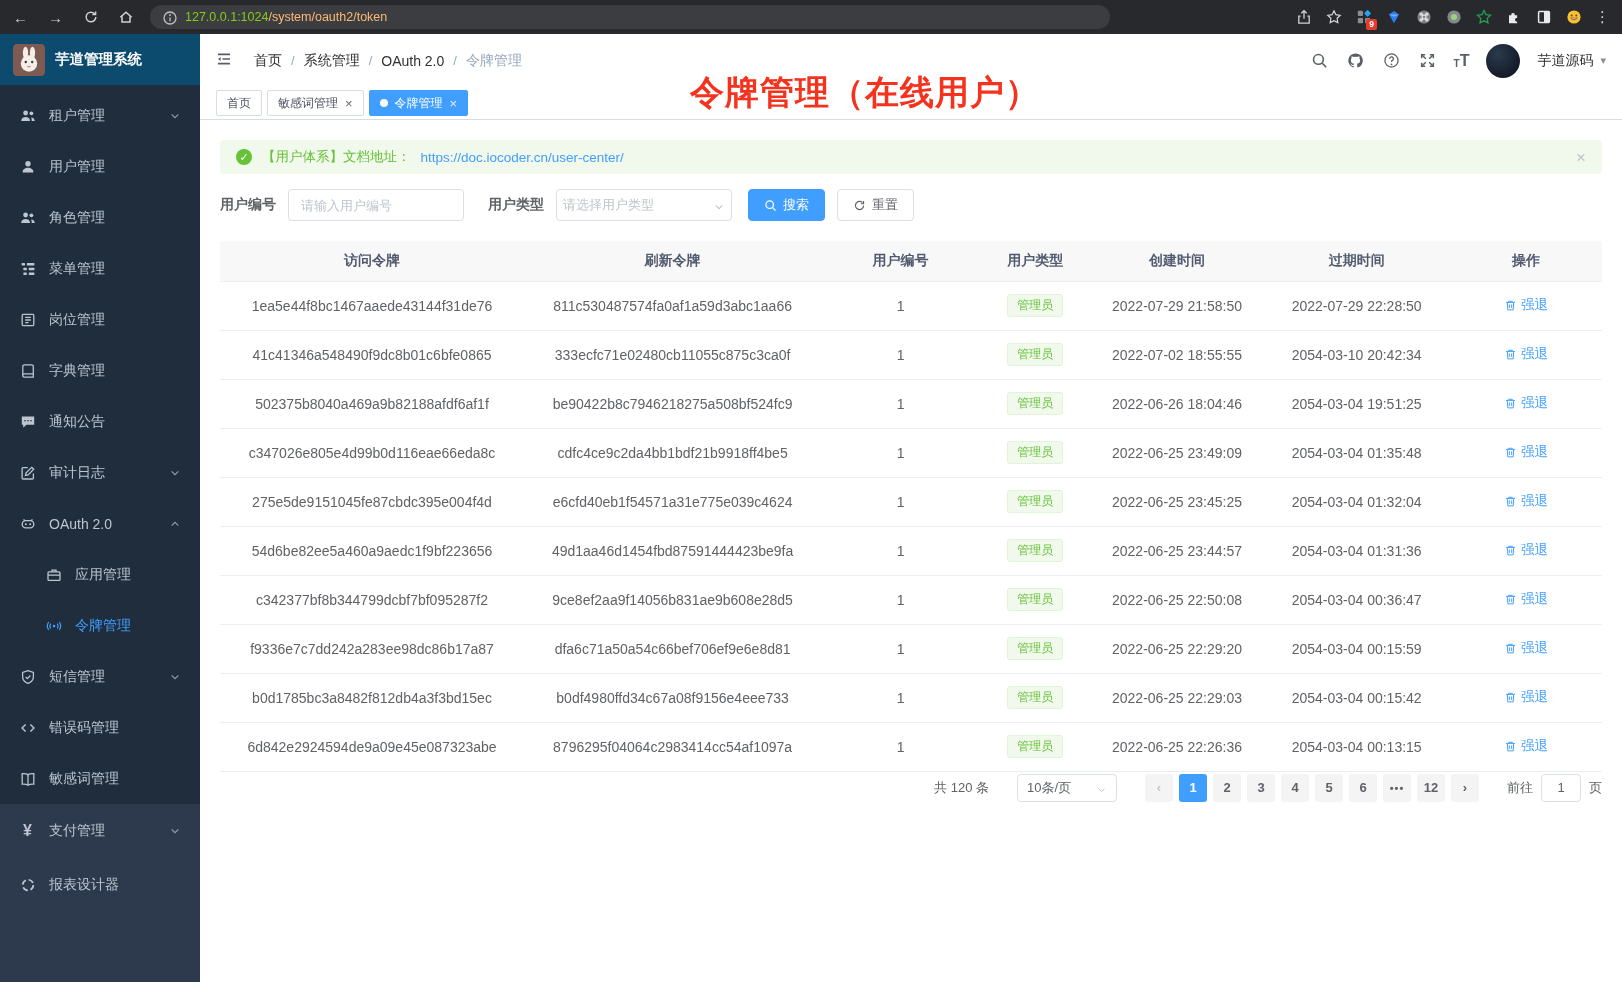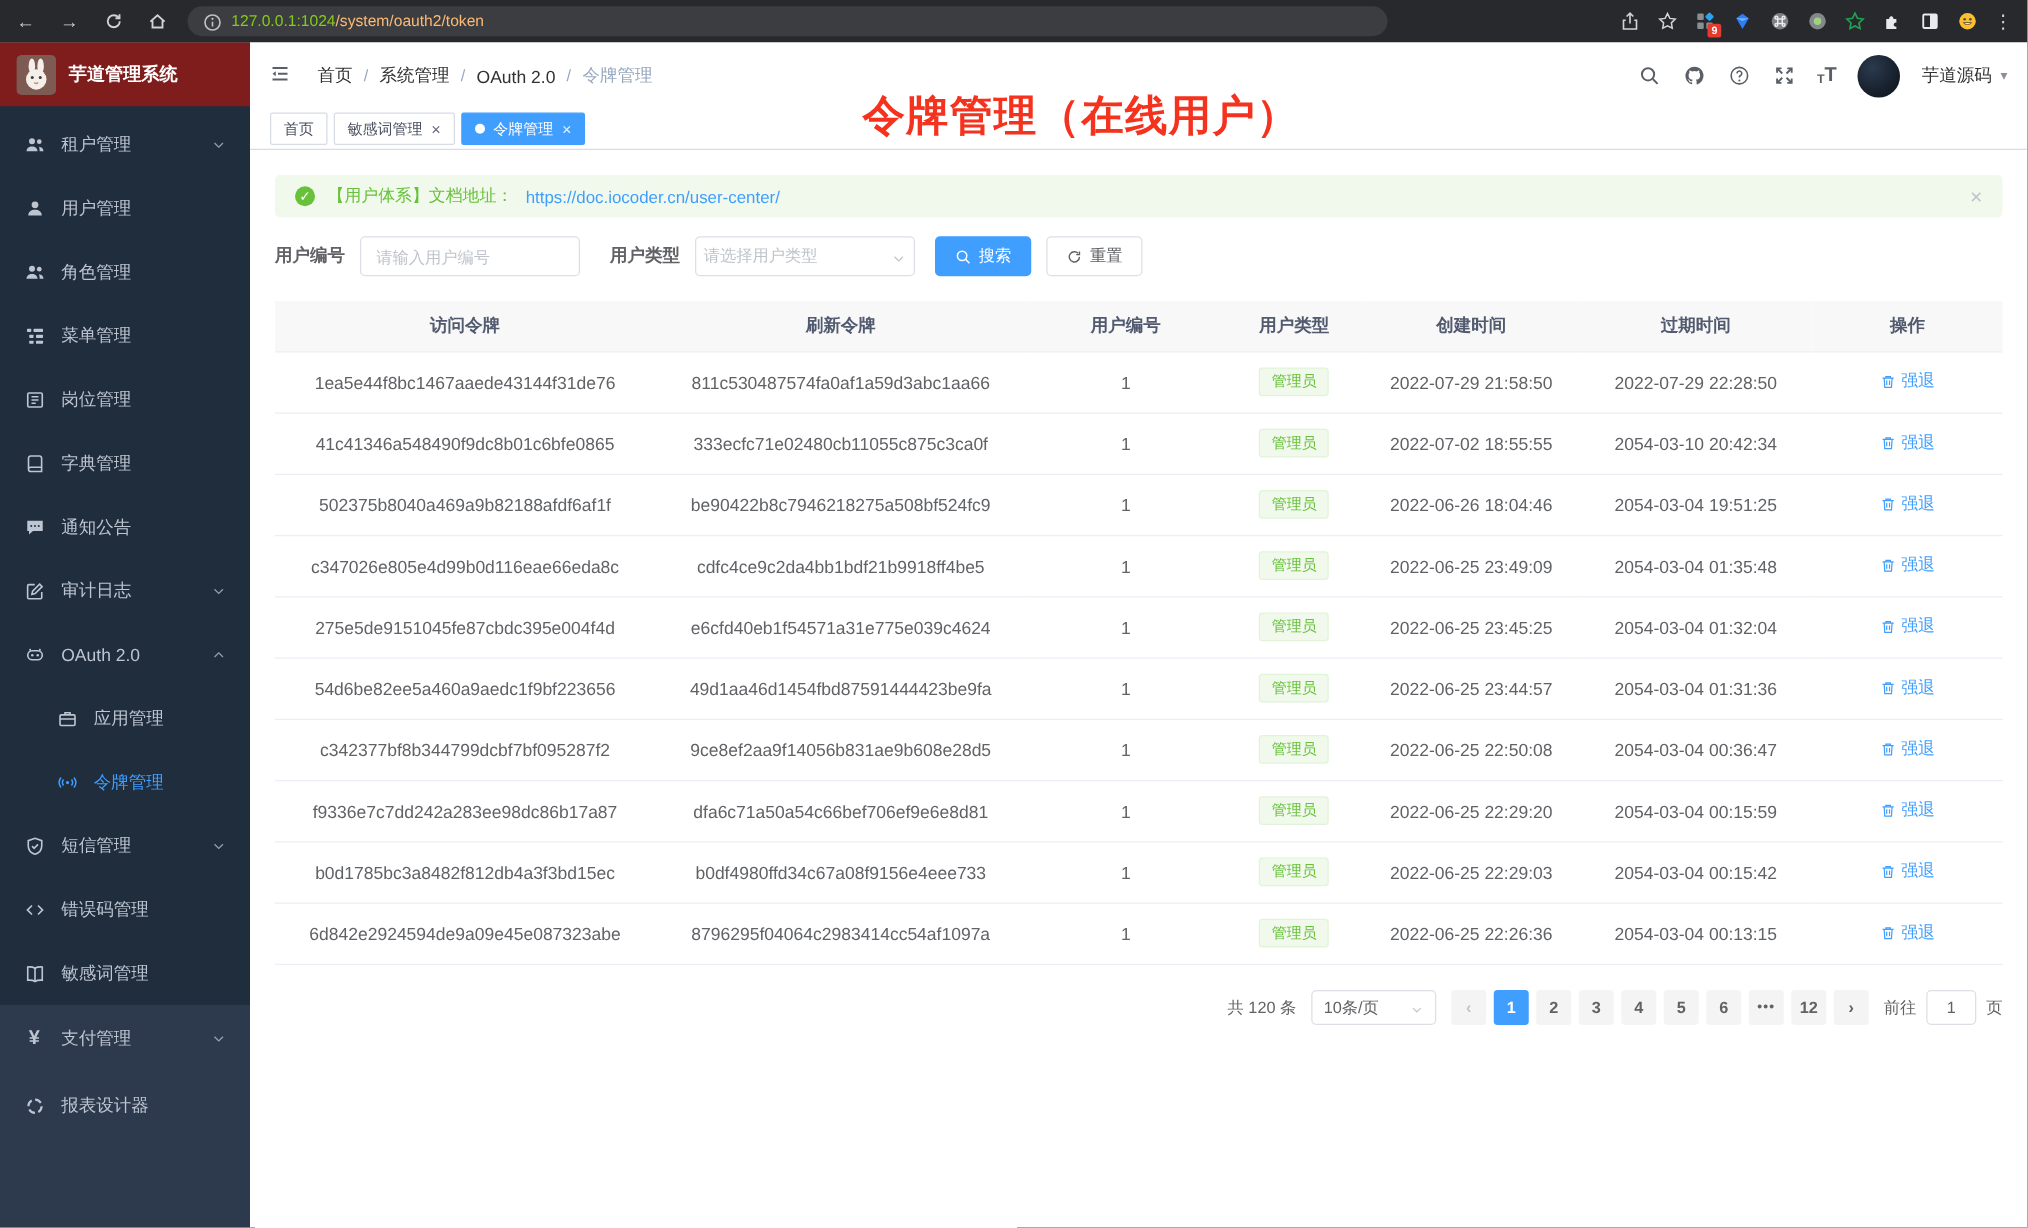--- a/index.html
+++ b/index.html
@@ -15,21 +15,21 @@
 .url-pill .host{color:#84cc16;font-weight:normal}
 .url-pill .path{color:#fdba74}
 .b-right{margin-left:auto;display:flex;align-items:center;gap:13px}
 .b-right .bi{width:17px;height:17px;display:inline-flex;align-items:center;justify-content:center;position:relative;cursor:pointer;color:#d2d4d7}
 .ext-badge{position:absolute;right:-5px;bottom:-4px;background:#e33b2e;color:#fff;font-size:8.5px;min-width:11px;height:11px;border-radius:2px;display:flex;align-items:center;justify-content:center;font-weight:bold}
 .dots-v{font-size:15px;color:#d2d4d7;letter-spacing:0}
 
 
 .app{display:flex;height:948px}
 .sidebar{width:200px;background:#1f2d3d;display:flex;flex-direction:column;flex:none}
-.logo{height:51px;background:#7f1d1d;display:flex;align-items:center;padding:0 13px;gap:10px;flex:none}
+.logo{height:51px;background:#0c4a6e;display:flex;align-items:center;padding:0 13px;gap:10px;flex:none}
 .logo-img{width:32px;height:32px;border-radius:4px;overflow:hidden;flex:none}
 .logo-title{color:#fff;font-size:14.5px;font-weight:bold;white-space:nowrap}
 .menu{padding-top:5px}
 .menu-item{height:51px;display:flex;align-items:center;padding:0 19px;font-size:14px;color:#bcc5d0;cursor:pointer;white-space:nowrap}
 .menu-item .mi-icon{width:17px;height:17px;margin-right:13px;display:inline-flex;align-items:center;justify-content:center;flex:none}
 .menu-item .mi-icon svg{width:16px;height:16px}
 .menu-item .glyph{font-size:16px;font-weight:bold;line-height:1}
 .menu-item .chev{margin-left:auto;width:12px;height:12px;display:inline-flex;opacity:.75}
 .menu-item .chev svg{width:12px;height:12px}
 .menu-item.sub{padding-left:45px}
@@ -87,21 +87,21 @@
 
 
 .tbl{width:100%;border-collapse:collapse;margin-top:20px;table-layout:fixed;font-size:14px}
 .tbl thead th{height:40px;background:#f8f8f9;color:#515a6e;font-weight:bold;text-align:center;border-bottom:1px solid #ebeef5;padding:0 4px;overflow:hidden;white-space:nowrap}
 .tbl tbody td{height:49px;text-align:center;color:#606266;border-bottom:1px solid #ebeef5;padding:0 4px;overflow:hidden;white-space:nowrap}
 .badge{display:inline-block;padding:2px 9px;font-size:12px;line-height:17px;color:#67c23a;background:#f0f9eb;border:1px solid #e1f3d8;border-radius:3px}
 .act-link{color:#409eff;cursor:pointer;display:inline-flex;align-items:center;gap:4px;font-size:13.5px}
 .act-link svg{width:13px;height:13px}
 
 
-.pagination{display:flex;align-items:center;justify-content:flex-end;margin-top:20px;font-size:13px;color:#606266;gap:12px}
+.pagination{display:flex;align-items:center;justify-content:flex-end;margin-top:2px;font-size:13px;color:#606266;gap:28px}
 .pg-total{font-weight:normal}
 .pg-size{width:100px;height:28px;border:1px solid #dcdfe6;border-radius:4px;display:flex;align-items:center;justify-content:space-between;padding:0 9px;color:#606266;cursor:pointer;background:#fff}
 .pg-size .chev{width:11px;height:11px;display:inline-flex;color:#c0c4cc}
 .pager{display:flex;align-items:center;gap:6px}
 .pg{min-width:28px;height:28px;padding:0 4px;background:#f4f4f5;border-radius:3px;display:inline-flex;align-items:center;justify-content:center;color:#606266;font-weight:bold;cursor:pointer;font-size:13px}
 .pg.active{background:#409eff;color:#fff}
 .pg.nav-prev{color:#c0c4cc}
 .pg.dots{letter-spacing:1px;font-size:11px}
 .goto{display:flex;align-items:center;gap:8px}
 .goto-input{width:40px;height:28px;border:1px solid #dcdfe6;border-radius:4px;text-align:center;font-size:13px;color:#606266;outline:none;font-family:inherit}

